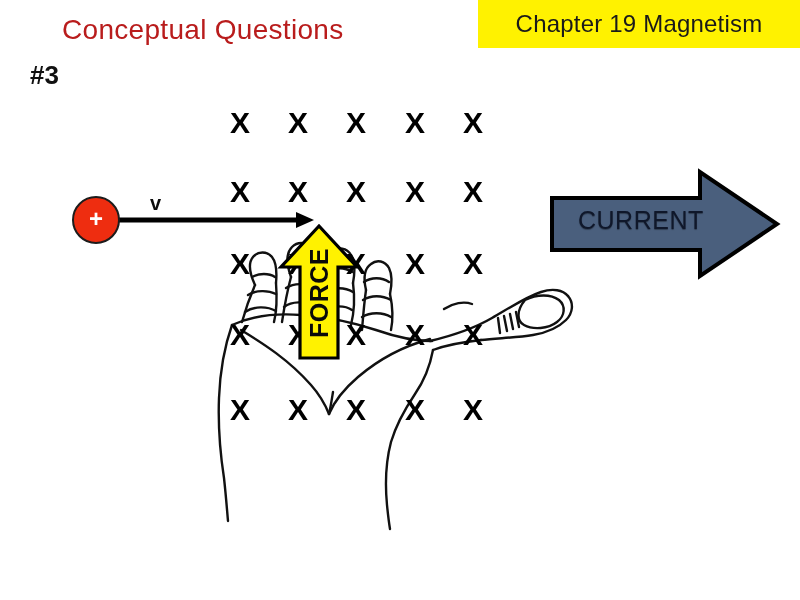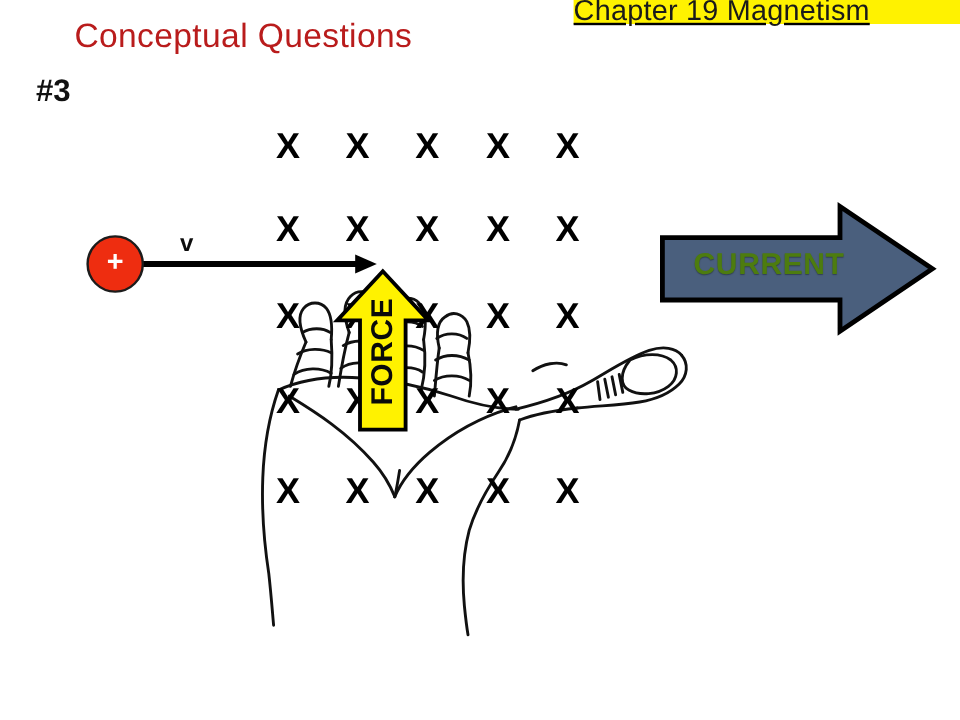--- a/index.html
+++ b/index.html
@@ -18,26 +18,25 @@
     background: #ffffff;
     overflow: hidden;
   }
 
   
   #chapter-banner {
     position: absolute;
     left: 478px;
     top: 0px;
     width: 322px;
-    height: 20px;
+    height: 48px;
     background: #fff200;
     display: flex;
     align-items: center;
-    justify-content: flex-start;
-    text-decoration: underline;
+    justify-content: center;
   }
   #chapter-banner-text {
     font-family: "Liberation Sans", sans-serif;
     font-size: 24px;
     font-weight: 400;
     color: #1a1a1a;
     letter-spacing: 0.2px;
     white-space: nowrap;
   }
 
@@ -112,22 +111,22 @@
     font-weight: 700;
     color: #0c0c0c;
   }
 
   
   #current-label {
     position: absolute;
     left: 578px;
     top: 206px;
     font-size: 25px;
-    font-weight: 700;
-    color: #4d7c0f;
+    font-weight: 400;
+    color: #0f172a;
     letter-spacing: 0.5px;
     white-space: nowrap;
     text-shadow: 0 1px 1px rgba(0,0,0,0.35);
   }
   #force-label {
     position: absolute;
     left: 319px;
     top: 293px;
     transform: translate(-50%, -50%) rotate(-90deg);
     transform-origin: center center;

